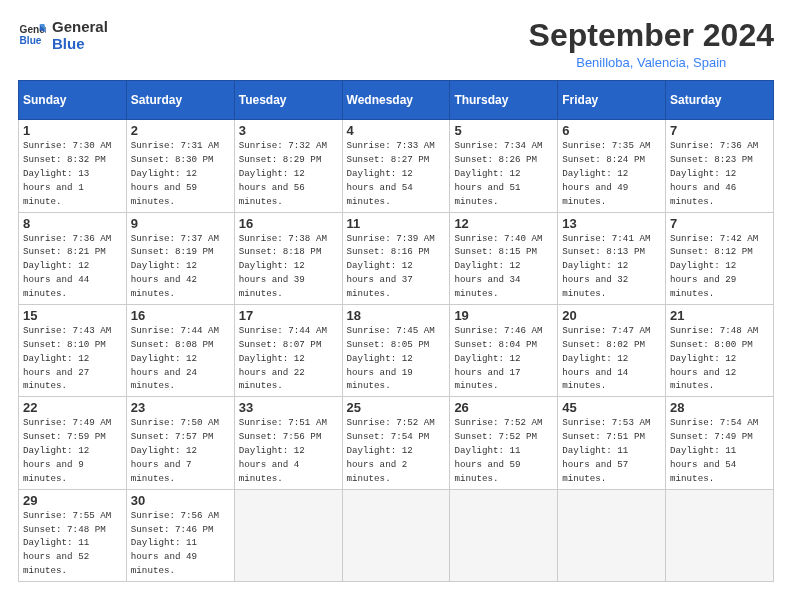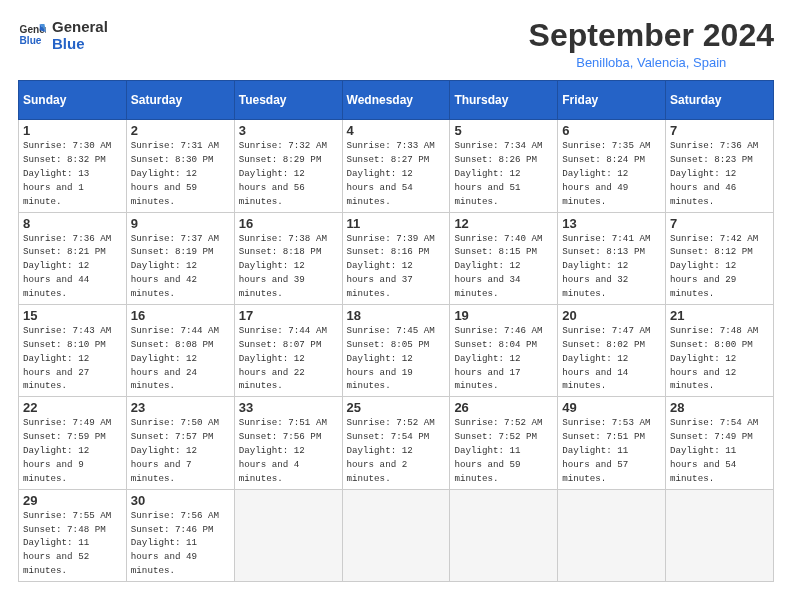--- a/index.html
+++ b/index.html
@@ -145,21 +145,21 @@
           <td><span class="day-number">19</span><span class="day-info">Sunrise: 7:46 AM<br>Sunset: 8:04 PM<br>Daylight: 12 hours and 17 minutes.</span></td>
           <td><span class="day-number">20</span><span class="day-info">Sunrise: 7:47 AM<br>Sunset: 8:02 PM<br>Daylight: 12 hours and 14 minutes.</span></td>
           <td><span class="day-number">21</span><span class="day-info">Sunrise: 7:48 AM<br>Sunset: 8:00 PM<br>Daylight: 12 hours and 12 minutes.</span></td>
         </tr>
         <tr>
           <td><span class="day-number">22</span><span class="day-info">Sunrise: 7:49 AM<br>Sunset: 7:59 PM<br>Daylight: 12 hours and 9 minutes.</span></td>
           <td><span class="day-number">23</span><span class="day-info">Sunrise: 7:50 AM<br>Sunset: 7:57 PM<br>Daylight: 12 hours and 7 minutes.</span></td>
           <td><span class="day-number">33</span><span class="day-info">Sunrise: 7:51 AM<br>Sunset: 7:56 PM<br>Daylight: 12 hours and 4 minutes.</span></td>
           <td><span class="day-number">25</span><span class="day-info">Sunrise: 7:52 AM<br>Sunset: 7:54 PM<br>Daylight: 12 hours and 2 minutes.</span></td>
           <td><span class="day-number">26</span><span class="day-info">Sunrise: 7:52 AM<br>Sunset: 7:52 PM<br>Daylight: 11 hours and 59 minutes.</span></td>
-          <td><span class="day-number">49</span><span class="day-info">Sunrise: 7:53 AM<br>Sunset: 7:51 PM<br>Daylight: 11 hours and 57 minutes.</span></td>
+          <td><span class="day-number">45</span><span class="day-info">Sunrise: 7:53 AM<br>Sunset: 7:51 PM<br>Daylight: 11 hours and 57 minutes.</span></td>
           <td><span class="day-number">28</span><span class="day-info">Sunrise: 7:54 AM<br>Sunset: 7:49 PM<br>Daylight: 11 hours and 54 minutes.</span></td>
         </tr>
         <tr>
           <td><span class="day-number">29</span><span class="day-info">Sunrise: 7:55 AM<br>Sunset: 7:48 PM<br>Daylight: 11 hours and 52 minutes.</span></td>
           <td><span class="day-number">30</span><span class="day-info">Sunrise: 7:56 AM<br>Sunset: 7:46 PM<br>Daylight: 11 hours and 49 minutes.</span></td>
           <td class="empty"></td>
           <td class="empty"></td>
           <td class="empty"></td>
           <td class="empty"></td>
           <td class="empty"></td>

